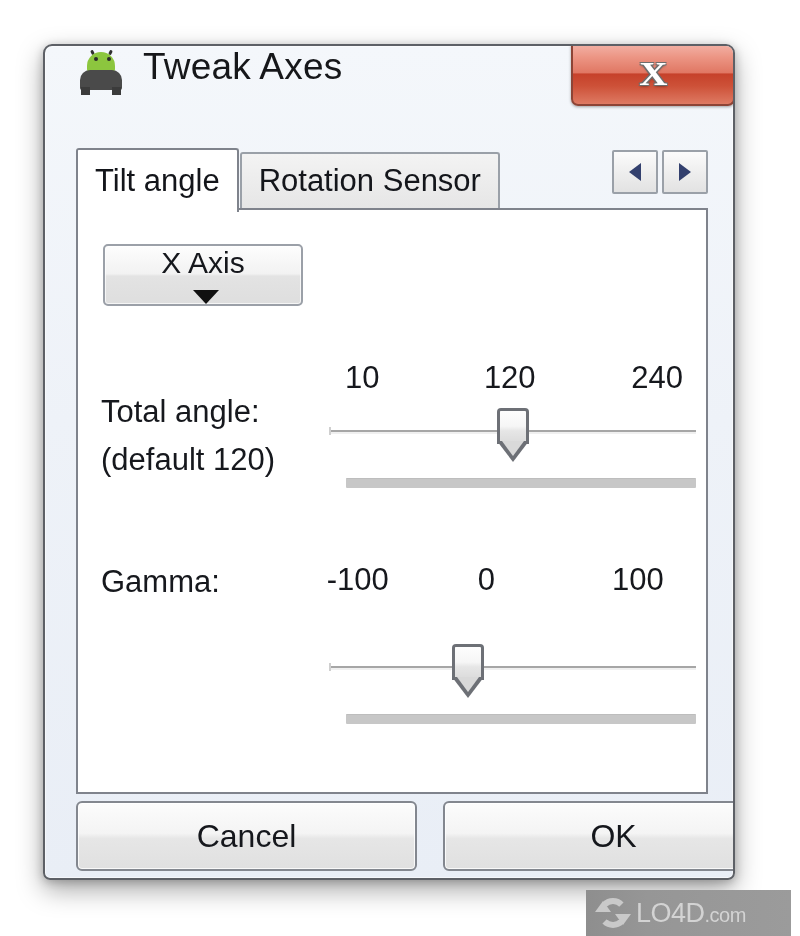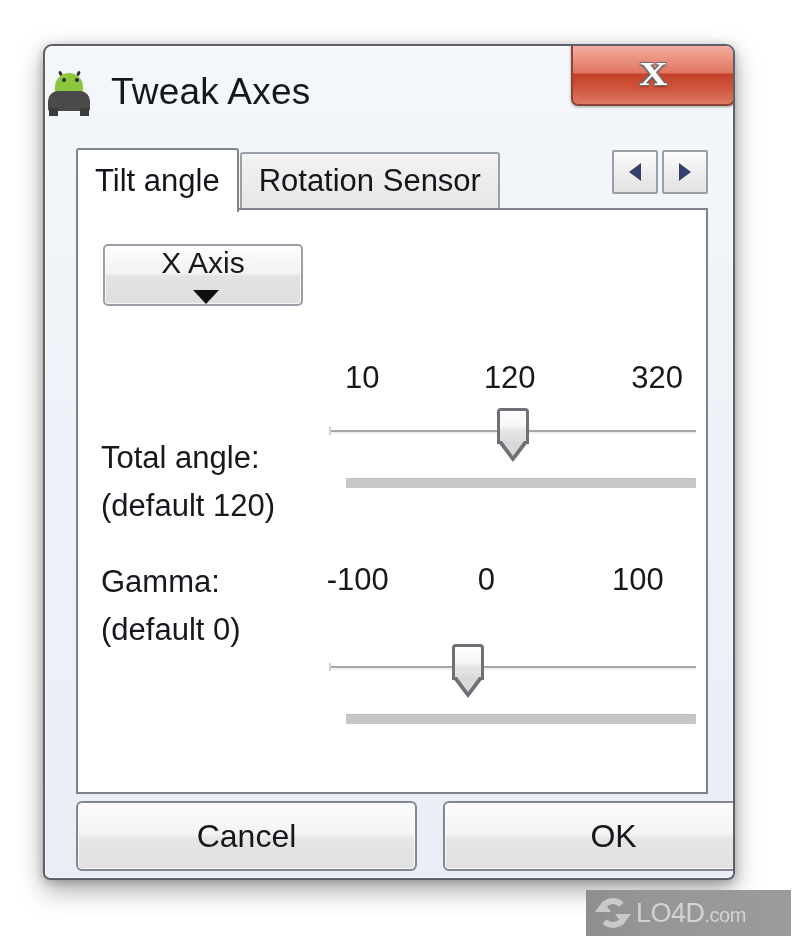--- a/index.html
+++ b/index.html
@@ -38,21 +38,22 @@
       0 2px 10px rgba(0,0,0,0.22),
       0 0 0 1px rgba(255,255,255,0.55) inset;
     overflow: hidden;
   }
 
   
   #titlebar {
     position: relative;
     height: 92px;
     display: flex;
-    align-items: center;
+    align-items: flex-start;
+    padding-left: 32px;
     box-sizing: border-box;
   }
   #app-icon {
     width: 48px;
     height: 46px;
     position: relative;
     flex: none;
     margin-top: 4px;
   }
   .droid-head {
@@ -488,45 +489,44 @@
     </div>
 
     <div id="tab-panel">
 
       <div id="axis-select">
         <span id="axis-select-label">X Axis</span>
         <span id="axis-caret"></span>
       </div>
 
       <div class="slider-group" id="group-total">
-        <div class="group-label" style="top:28px;margin-top:46px;">
+        <div class="group-label" style="top:28px;">
           <span>Total angle:</span>
           <span class="line2">(default 120)</span>
         </div>
 
         <div class="ticks">
           <span class="tick" style="left:14%;">10</span>
           <span class="tick" style="left:52%;">120</span>
-          <span class="tick" style="left:90%;">320</span>
+          <span class="tick" style="left:90%;">240</span>
         </div>
 
         <div class="slider" style="top:48px;">
           <div class="slider-track"></div>
           <div class="slider-thumb" id="thumb-total" style="left: 50%;">
             <div class="thumb-body"></div>
             <div class="thumb-point"></div>
           </div>
           <div class="slider-bar"></div>
         </div>
       </div>
 
       <div class="slider-group" id="group-gamma">
         <div class="group-label" style="top:-4px;">
           <span>Gamma:</span>
-          <span class="line2">(default 0)</span>
         </div>
 
         <div class="ticks">
           <span class="tick" style="left:10%;margin-left:11px;">-100</span>
           <span class="tick" style="left:46%;">0</span>
           <span class="tick" style="left:85%;">100</span>
         </div>
 
         <div class="slider" style="top:82px;">
           <div class="slider-track"></div>

